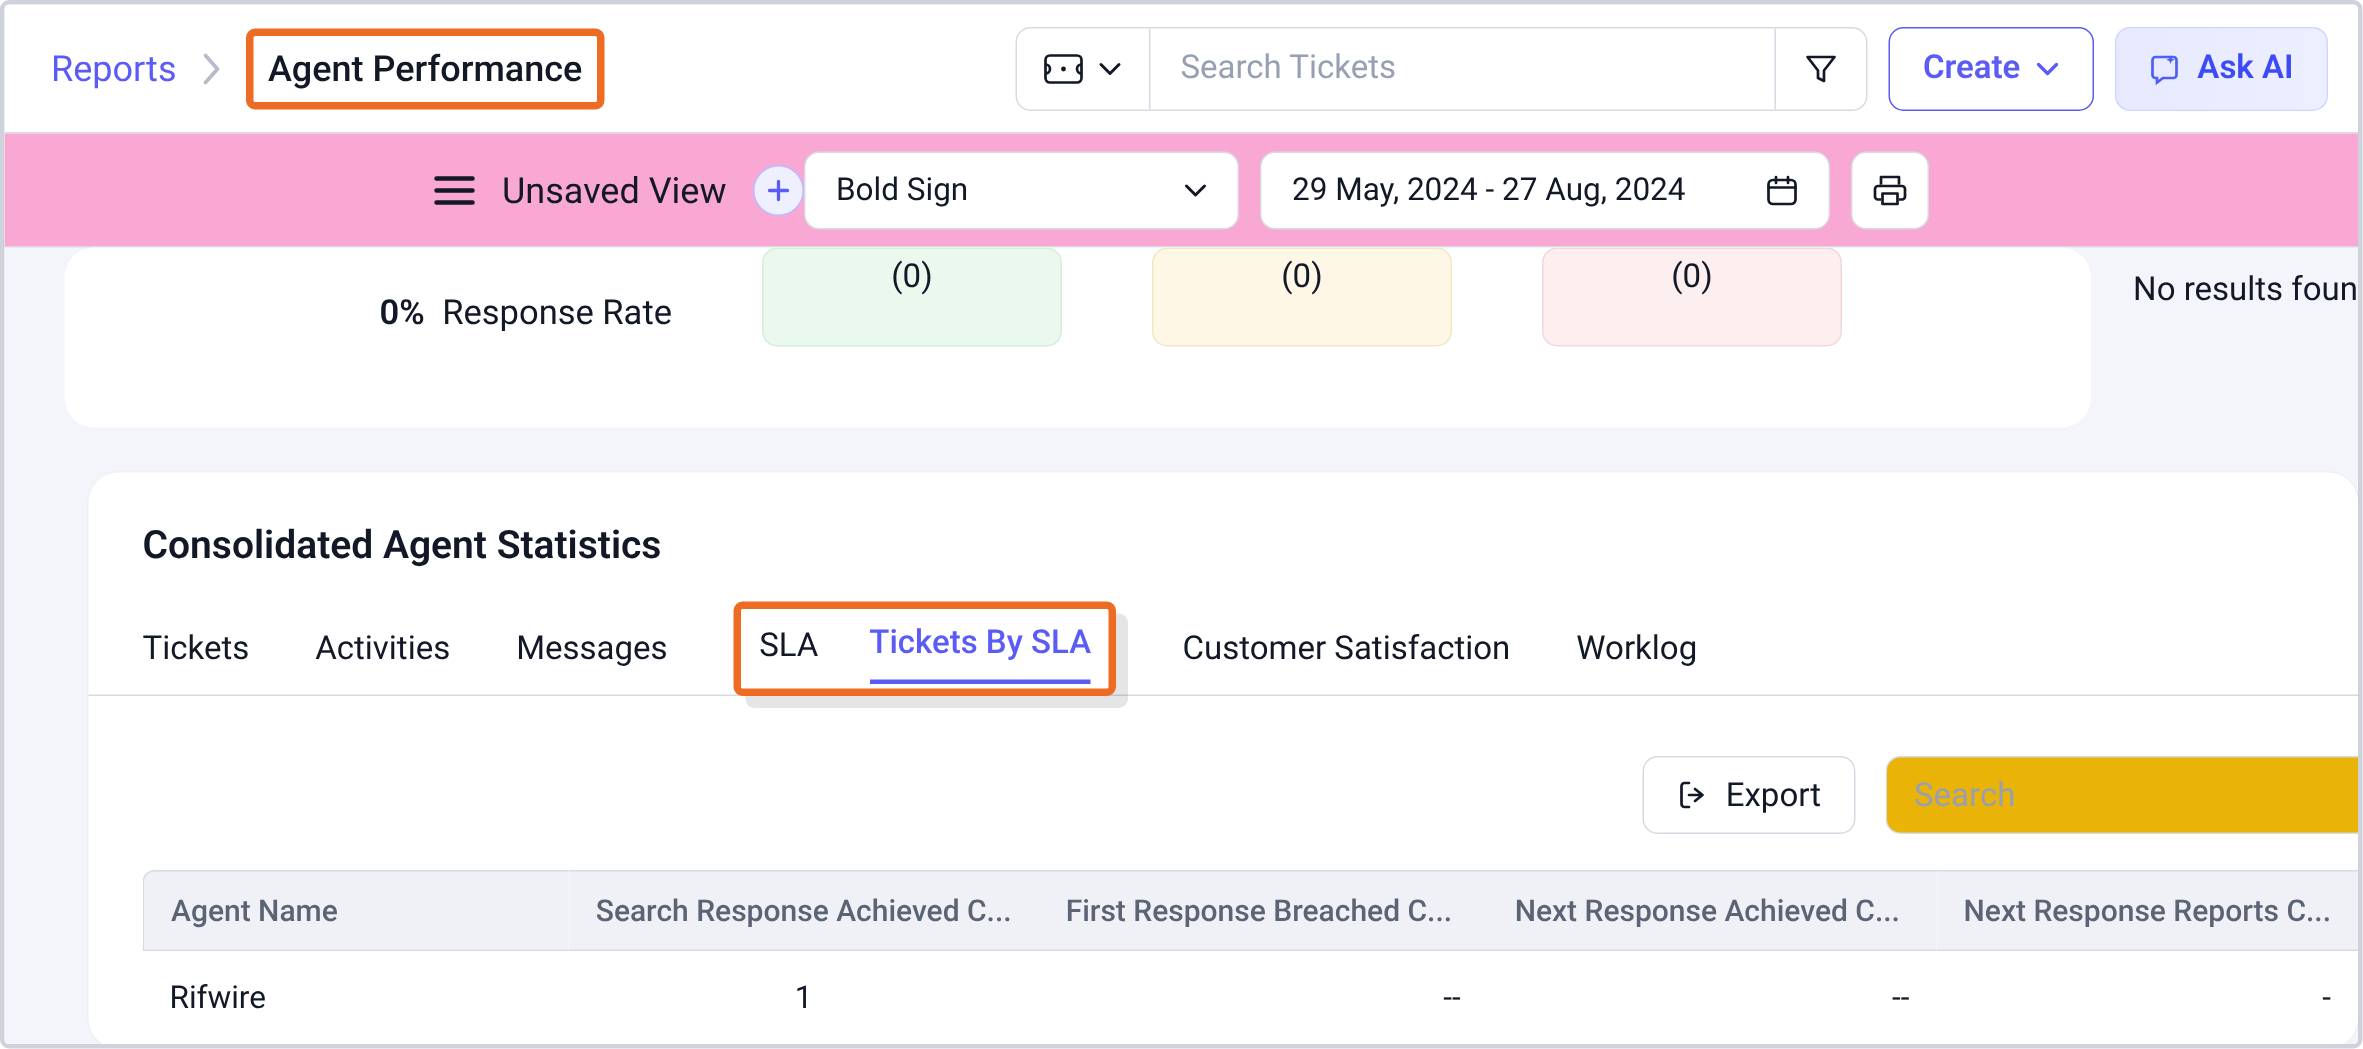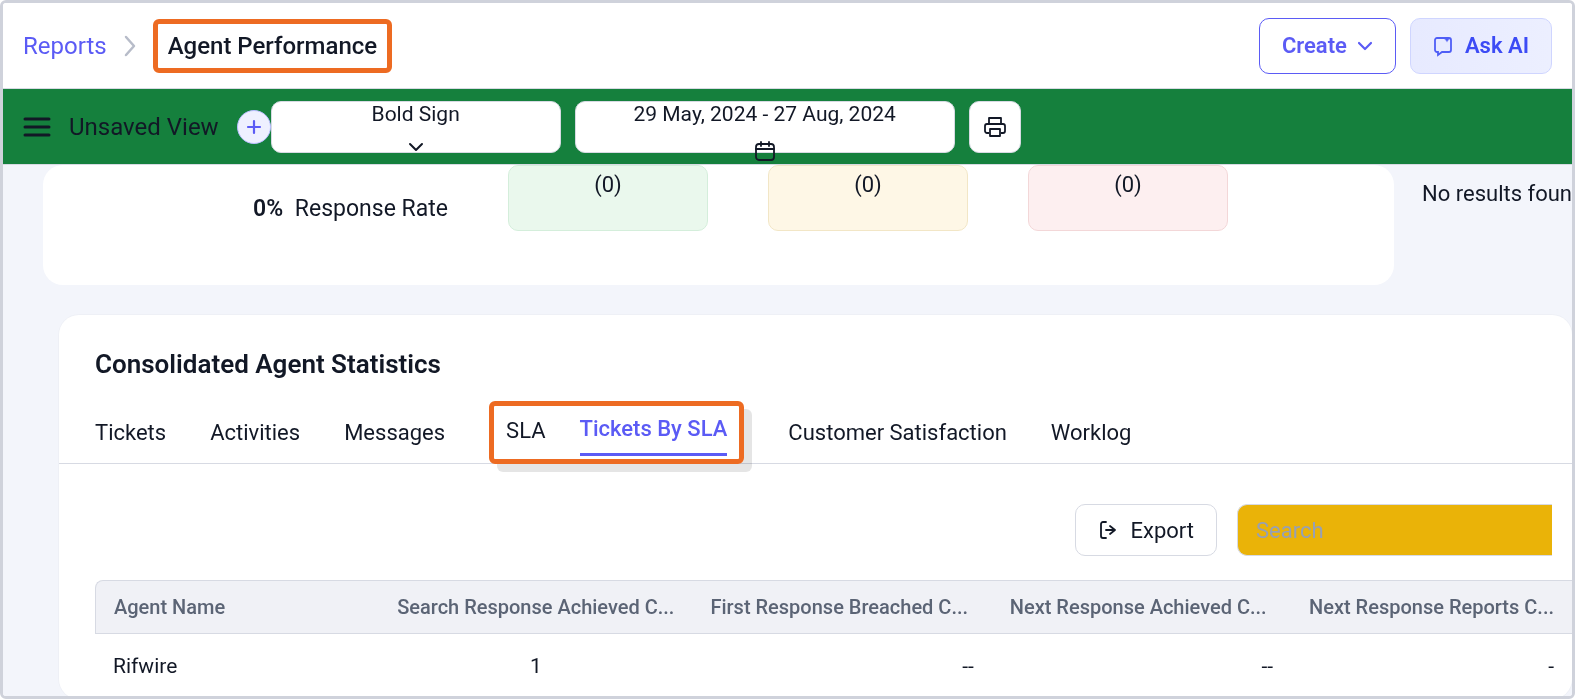--- a/index.html
+++ b/index.html
@@ -14,44 +14,44 @@
     --page:#f3f5fb;
     --soft:#eef1f8;
     --table-head:#f0f1f6;
   }
   *{box-sizing:border-box;font-family:-apple-system,BlinkMacSystemFont,"Segoe UI",Roboto,Arial,sans-serif;}
   html,body{margin:0;padding:0;background:#fff;}
   body{width:1575px;height:699px;overflow:hidden;border:3px solid #cfd2db;border-radius:6px;position:relative;}
 
   
   .topbar{display:flex;align-items:center;justify-content:space-between;height:86px;padding:0 20px;border-bottom:1px solid var(--border);background:#fff;}
-  .breadcrumb{display:flex;align-items:center;gap:16px;font-size:24px;}
+  .breadcrumb{display:flex;align-items:center;gap:16px;font-size:24px;margin-left:11px;}
   .breadcrumb .reports{color:var(--purple);cursor:pointer;}
   .breadcrumb .chev{color:#b7bcc9;}
   .breadcrumb .page-title{color:var(--text);font-weight:500;padding:8px 10px;}
   .hl-orange{border:5px solid var(--orange);border-radius:6px;}
   .top-right{display:flex;align-items:center;gap:14px;}
   .pill-group{display:flex;border:1px solid var(--border);border-radius:10px;overflow:hidden;height:56px;background:#fff;}
   .pill-group .seg{display:flex;align-items:center;justify-content:center;padding:0 18px;border-right:1px solid var(--border);cursor:pointer;}
   .pill-group .seg:last-child{border-right:none;}
   .search-input{border:none;outline:none;font-size:22px;color:var(--text);width:380px;background:transparent;}
   .search-input::placeholder{color:#97a0b3;}
   .btn{display:inline-flex;align-items:center;gap:10px;height:56px;padding:0 22px;border-radius:10px;font-size:22px;cursor:pointer;white-space:nowrap;}
   .btn-ai{background:linear-gradient(90deg,#e7eaff,#ecefff);border:1px solid #cfd5ff;color:#3c4bf5;font-weight:600;}
   .btn-outline{background:#fff;border:1.5px solid var(--purple);color:var(--purple);font-weight:600;}
   .icon{display:inline-flex;align-items:center;justify-content:center;}
 
   
-  .subbar{display:flex;align-items:center;justify-content:flex-start;height:76px;padding:0 20px;border-bottom:1px solid var(--border);background:#15803d;}
+  .subbar{display:flex;align-items:center;justify-content:center;height:76px;padding:0 20px;border-bottom:1px solid var(--border);background:#f9a8d4;}
   .sub-left{display:flex;align-items:center;gap:18px;}
   .menu-icon{cursor:pointer;}
   .view-title{font-size:24px;color:var(--text);}
   .add-circle{width:34px;height:34px;border-radius:50%;border:1.5px solid #b9bcff;background:#eef0ff;display:inline-flex;align-items:center;justify-content:center;cursor:pointer;}
   .sub-right{display:flex;align-items:center;gap:14px;}
-  .select{display:flex;align-items:center;justify-content:space-between;gap:14px;height:52px;padding:0 20px;border:1px solid var(--border);border-radius:10px;background:#fff;font-size:21px;color:var(--text);cursor:pointer;flex-direction:column;}
+  .select{display:flex;align-items:center;justify-content:space-between;gap:14px;height:52px;padding:0 20px;border:1px solid var(--border);border-radius:10px;background:#fff;font-size:21px;color:var(--text);cursor:pointer;}
   .select.brand{min-width:290px;}
   .select.date{min-width:380px;}
   .square-btn{display:inline-flex;align-items:center;justify-content:center;width:52px;height:52px;border:1px solid var(--border);border-radius:10px;background:#fff;cursor:pointer;}
 
   
   .content{position:relative;background:var(--page);height:calc(699px - 86px - 76px - 6px);padding:0;}
 
   
   .metrics-row{display:flex;align-items:flex-start;gap:24px;padding:0 0 0 40px;}
   .metrics-card{background:#fff;border-radius:20px;padding:0 30px 54px 30px;display:flex;align-items:center;gap:60px;flex:1;min-width:0;margin-right:4px;overflow:hidden;}
@@ -67,21 +67,21 @@
   
   .stats-panel{background:#fff;border-radius:20px;margin:30px 0 0 56px;padding:34px 0 0 0;box-shadow:0 0 0 1px rgba(0,0,0,0.02);}
   .stats-title{font-size:26px;font-weight:600;color:var(--text);padding:0 36px;}
   .tabs{display:flex;align-items:flex-end;gap:44px;padding:22px 36px 0 36px;border-bottom:1px solid var(--border);}
   .tab{font-size:22px;color:var(--text);padding:10px 0 18px 0;cursor:pointer;white-space:nowrap;}
   .tab.active{color:var(--purple);font-weight:500;border-bottom:3px solid var(--purple);margin-bottom:-1px;}
   .tab-hl{border:5px solid var(--orange);border-radius:6px;padding:6px 12px 4px 12px;display:inline-flex;gap:34px;align-items:flex-end;margin-bottom:-1px;position:relative;z-index:2;}
   .tab-hl .tab{padding:4px 0 12px 0;}
   .tab-hl{box-shadow:8px 8px 0 rgba(0,0,0,0.10);}
 
-  .table-toolbar{display:flex;justify-content:flex-end;gap:20px;padding:40px 20px 24px 36px;}
+  .table-toolbar{display:flex;justify-content:flex-end;gap:20px;padding:40px 0 24px 36px;}
   .export-btn{display:inline-flex;align-items:center;gap:10px;height:52px;padding:0 22px;border:1px solid var(--border);border-radius:10px;background:#fff;font-size:22px;color:var(--text);cursor:pointer;}
   .table-search{height:52px;border:1px solid var(--border);border-radius:10px 0 0 10px;background:#eab308;font-size:22px;color:var(--text);padding:0 18px;outline:none;min-width:200px;border-right:none;}
   .table-search::placeholder{color:#97a0b3;}
 
   table.data{width:calc(100% - 36px);margin-left:36px;border-collapse:separate;border-spacing:0;}
   table.data th{background:var(--table-head);border-top:1px solid var(--border);border-bottom:1px solid var(--border);text-align:left;font-size:20px;font-weight:500;color:var(--muted);padding:14px 18px;white-space:nowrap;overflow:hidden;text-overflow:ellipsis;}
   table.data th:first-child{border-left:1px solid var(--border);border-top-left-radius:8px;}
   table.data td{font-size:21px;color:var(--text);padding:20px 18px;border-bottom:1px solid #eef0f5;}
   table.data td.center{text-align:center;}
   table.data td.right{text-align:right;}
@@ -94,20 +94,46 @@
   <div class="breadcrumb">
     <span class="reports">Reports</span>
     <span class="chev icon">
       <svg width="14" height="22" viewBox="0 0 14 22">
           <path d="M3 2 L11 11 L3 20" fill="none" stroke="#b7bcc9" stroke-width="2.5" stroke-linecap="round" stroke-linejoin="round"></path>
         </svg>
     </span>
     <span class="page-title hl-orange">Agent Performance</span>
   </div>
   <div class="top-right">
+    <div class="pill-group">
+      <div class="seg">
+        <span class="icon">
+          <svg width="26" height="20" viewBox="0 0 26 20">
+              <rect x="1" y="1" width="24" height="18" rx="3" fill="none" stroke="#121826" stroke-width="1.8"></rect>
+              <path d="M1 10a3 3 0 0 0 0 0 M1 7a3 3 0 0 1 0 6 M25 7a3 3 0 0 0 0 6" fill="none" stroke="#121826" stroke-width="1.8"></path>
+              <circle cx="13" cy="10" r="1.6" fill="#121826"></circle>
+            </svg>
+        </span>
+        <span class="icon" style="margin-left:10px">
+          <svg width="16" height="10" viewBox="0 0 16 10">
+              <path d="M2 2 L8 8 L14 2" fill="none" stroke="#121826" stroke-width="2" stroke-linecap="round" stroke-linejoin="round"></path>
+            </svg>
+        </span>
+      </div>
+      <div class="seg">
+        <input class="search-input" placeholder="Search Tickets" style="">
+      </div>
+      <div class="seg">
+        <span class="icon">
+          <svg width="24" height="24" viewBox="0 0 24 24">
+              <path d="M3 4h18L14 13v7l-4-2v-5L3 4z" fill="none" stroke="#121826" stroke-width="1.8" stroke-linejoin="round"></path>
+            </svg>
+        </span>
+      </div>
+    </div>
     <div class="btn btn-outline">
       <span>Create</span>
       <span class="icon">
         <svg width="16" height="10" viewBox="0 0 16 10">
             <path d="M2 2 L8 8 L14 2" fill="none" stroke="#5b5bf5" stroke-width="2.2" stroke-linecap="round" stroke-linejoin="round"></path>
           </svg>
       </span>
     </div>
     <div class="btn btn-ai">
       <span class="icon">

